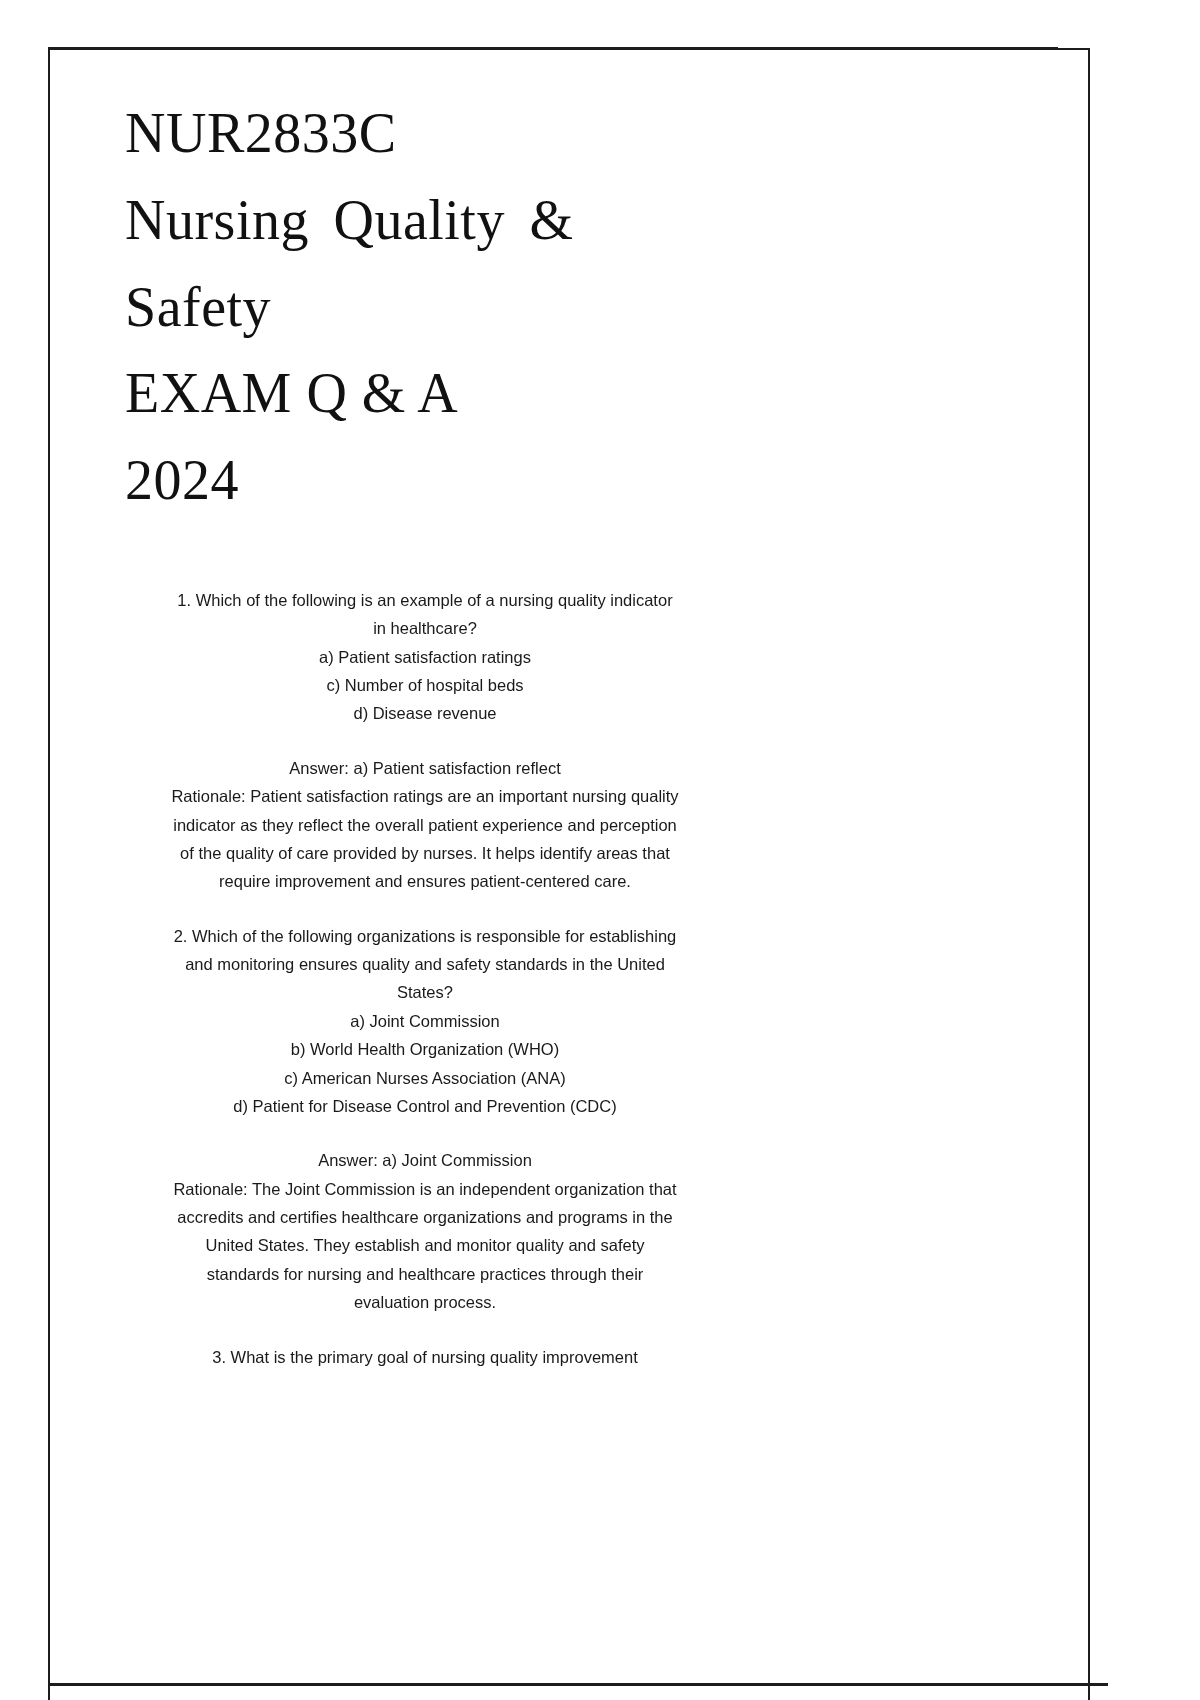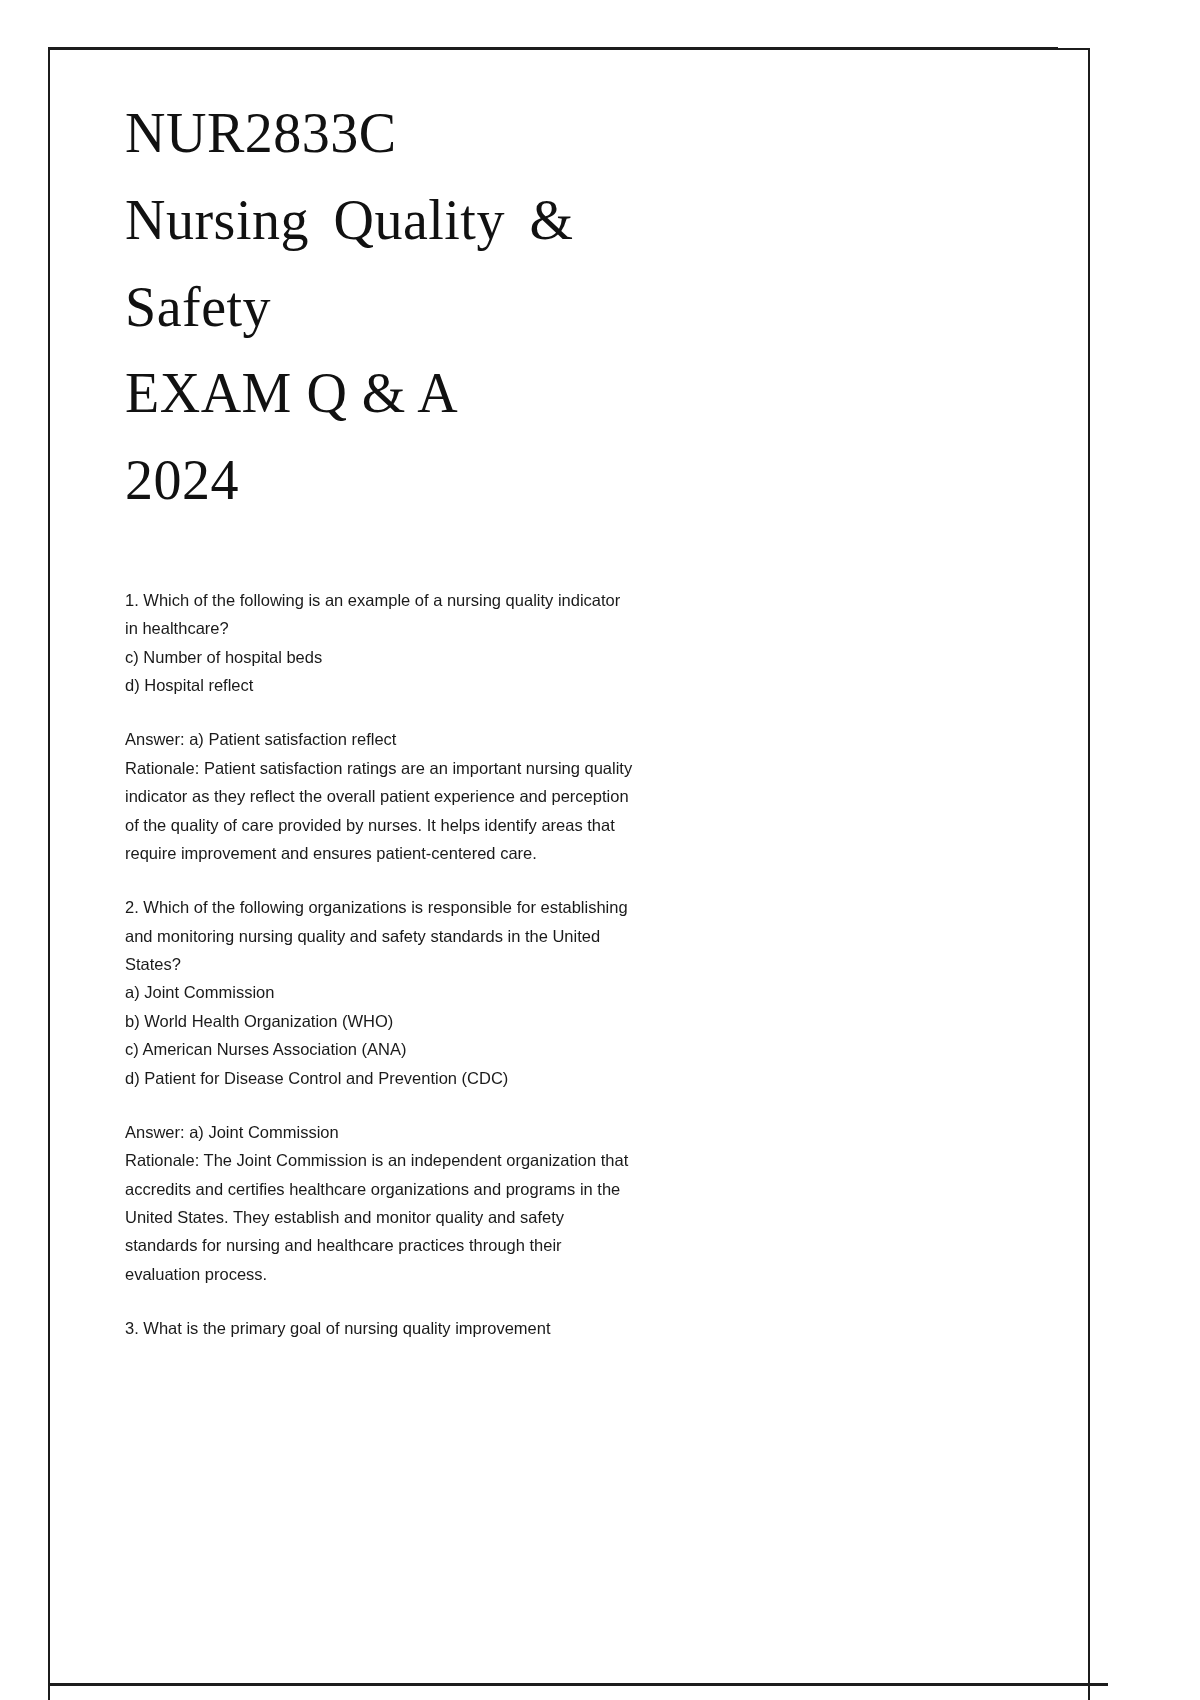--- a/index.html
+++ b/index.html
@@ -77,20 +77,21 @@
   }
 
   .q-block {
     margin-bottom: 26px;
   }
   .q-block:last-child {
     margin-bottom: 13px;
   }
   .q-line {
     display: block;
+    text-align: center;
   }
   .ans-block {
     margin-bottom: 26px;
   }
 </style>
 </head>
 <body>
 
 <div class="top-rule"></div>
 
@@ -103,35 +104,36 @@
       <span class="line">Safety</span>
       <span class="line">EXAM Q &amp; A</span>
       <span class="line">2024</span>
     </div>
 
     <div class="body-block">
 
       <div class="q-block">
         <span class="q-line">1. Which of the following is an example of a nursing quality indicator</span>
         <span class="q-line">in healthcare?</span>
+        <span class="q-line">a) Patient satisfaction ratings</span>
         <span class="q-line">c) Number of hospital beds</span>
-        <span class="q-line">d) Hospital reflect</span>
+        <span class="q-line">d) Disease revenue</span>
       </div>
 
       <div class="ans-block">
         <span class="q-line">Answer: a) Patient satisfaction reflect</span>
         <span class="q-line">Rationale: Patient satisfaction ratings are an important nursing quality</span>
         <span class="q-line">indicator as they reflect the overall patient experience and perception</span>
         <span class="q-line">of the quality of care provided by nurses. It helps identify areas that</span>
         <span class="q-line">require improvement and ensures patient-centered care.</span>
       </div>
 
       <div class="q-block">
         <span class="q-line">2. Which of the following organizations is responsible for establishing</span>
-        <span class="q-line">and monitoring nursing quality and safety standards in the United</span>
+        <span class="q-line">and monitoring ensures quality and safety standards in the United</span>
         <span class="q-line">States?</span>
         <span class="q-line">a) Joint Commission</span>
         <span class="q-line">b) World Health Organization (WHO)</span>
         <span class="q-line">c) American Nurses Association (ANA)</span>
         <span class="q-line">d) Patient for Disease Control and Prevention (CDC)</span>
       </div>
 
       <div class="ans-block">
         <span class="q-line">Answer: a) Joint Commission</span>
         <span class="q-line">Rationale: The Joint Commission is an independent organization that</span>

